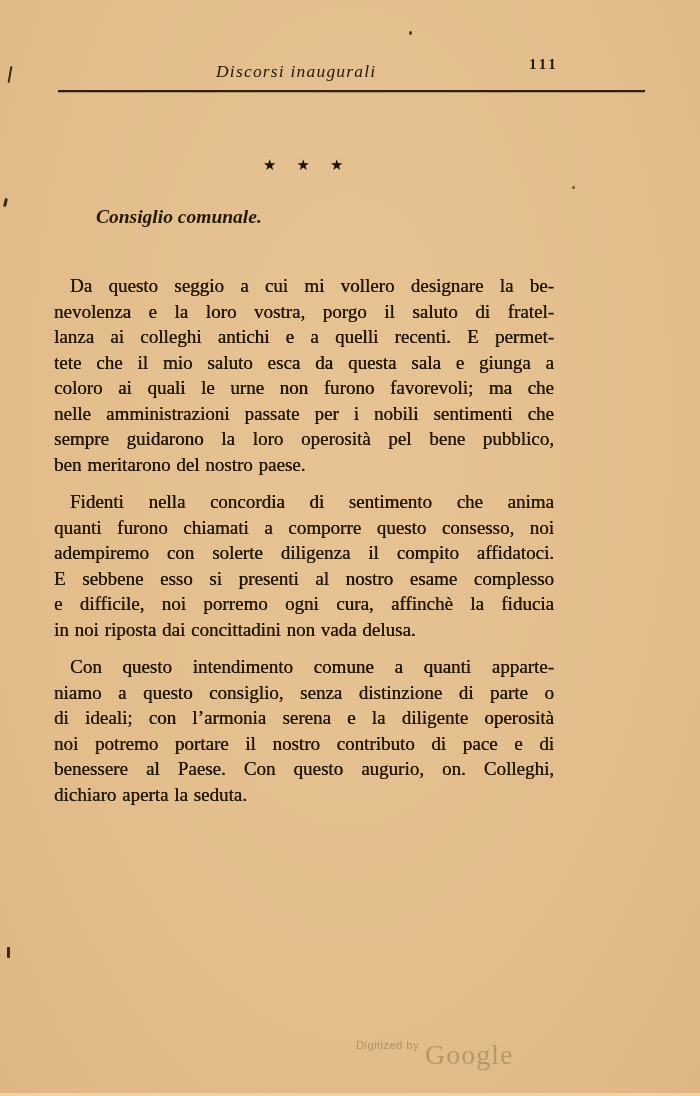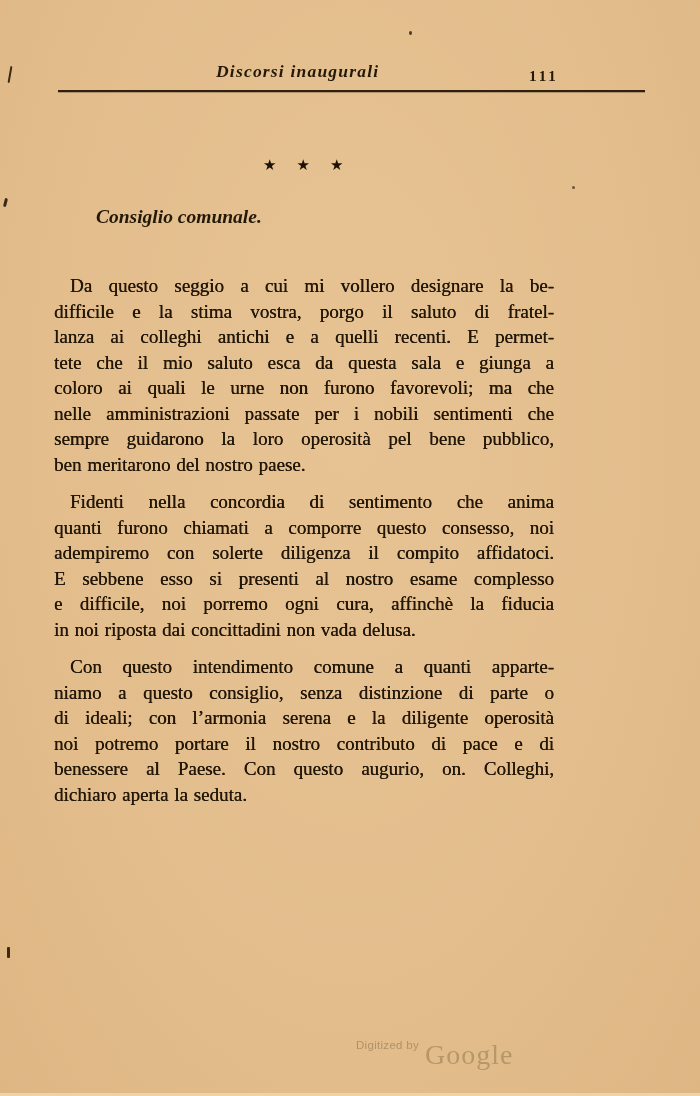--- a/index.html
+++ b/index.html
@@ -9,26 +9,26 @@
     height: 1096px;
     overflow: hidden;
     background: radial-gradient(ellipse at 50% 38%, #e7c394 0%, #e3bd8c 62%, #deb684 100%);
     color: #231808;
     font-family: "Liberation Serif", serif;
   }
 
   
   .running-title {
     position: absolute; left: 216px; top: 61px;
-    font-style: italic; font-weight: bold;
+    font-style: italic; font-weight: normal;
     font-size: 17.5px; letter-spacing: 1.2px;
     color: #241806;
   }
   .page-number {
-    position: absolute; left: 529px; top: 68px;
+    position: absolute; left: 529px; top: 56px;
     font-size: 15px; letter-spacing: 3px; font-weight: bold;
     color: #241806;
   }
   .header-rule {
     position: absolute; left: 58px; top: 90px;
     width: 587px; height: 2px;
     background: #30210f;
     box-shadow: 0 1px 0 rgba(48,33,15,0.28);
   }
 
@@ -107,21 +107,21 @@
   </div>
 
   <div class="section-title">
     <div class="t2">Consiglio comunale.</div>
   </div>
 
   <div class="body-text">
 
     <div class="para">
       <div class="ln first">Da questo seggio a cui mi vollero designare la be-</div>
-      <div class="ln">difficile e la stima vostra, porgo il saluto di fratel-</div>
+      <div class="ln">nevolenza e la loro vostra, porgo il saluto di fratel-</div>
       <div class="ln">lanza ai colleghi antichi e a quelli recenti. E permet-</div>
       <div class="ln">tete che il mio saluto esca da questa sala e giunga a</div>
       <div class="ln">coloro ai quali le urne non furono favorevoli; ma che</div>
       <div class="ln">nelle amministrazioni passate per i nobili sentimenti che</div>
       <div class="ln">sempre guidarono la loro operosità pel bene pubblico,</div>
       <div class="ln last">ben meritarono del nostro paese.</div>
     </div>
 
     <div class="para">
       <div class="ln first">Fidenti nella concordia di sentimento che anima</div>

